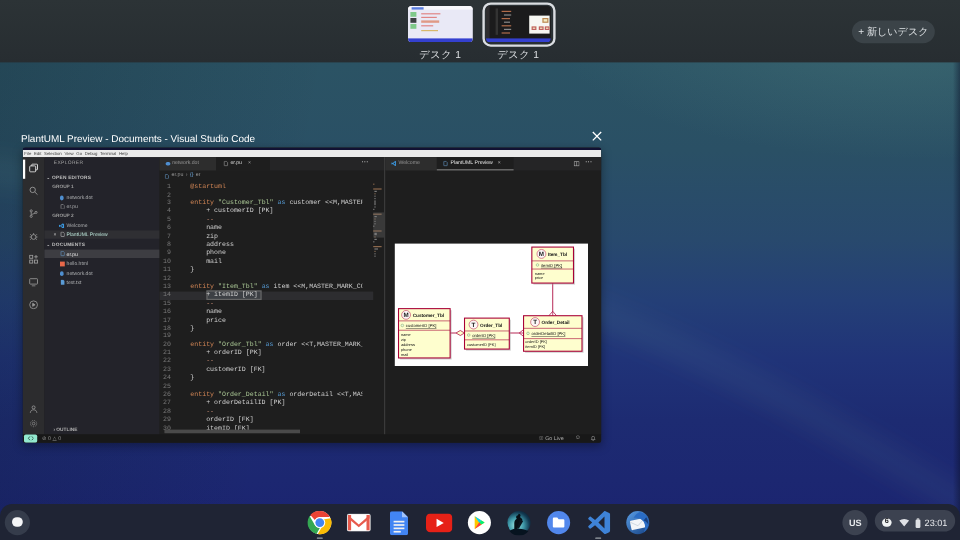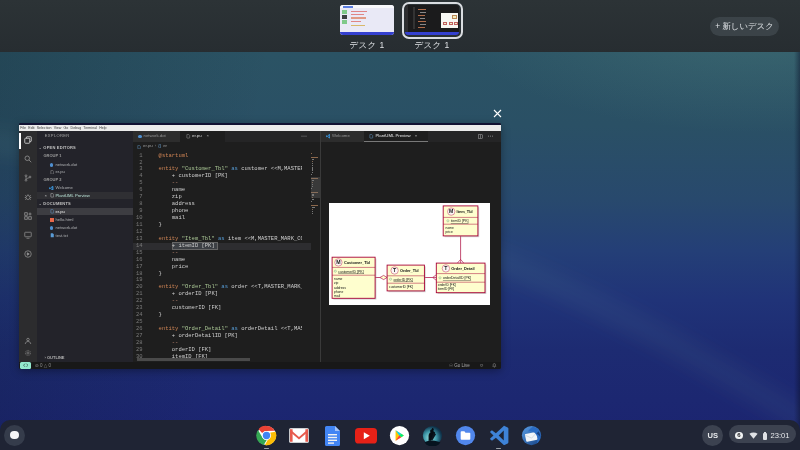--- a/index.html
+++ b/index.html
@@ -95,20 +95,21 @@
     <div class="abs" style="top:8px;left:36px;width:17px;height:15px;background:#f7f7f2;"></div>
     <div class="abs" style="top:9.5px;left:46.5px;width:5px;height:4px;background:#f3eec0;border:0.5px solid #b85;"></div>
     <div class="abs" style="top:16.5px;left:37.5px;width:4.5px;height:3.5px;background:#f3eec4;border:0.5px solid #c06060;"></div>
     <div class="abs" style="top:16.5px;left:44px;width:3.5px;height:3.5px;background:#f3eec4;border:0.5px solid #c06060;"></div>
     <div class="abs" style="top:16.5px;left:48.5px;width:4px;height:3.5px;background:#f3eec4;border:0.5px solid #c06060;"></div>
     <div class="abs" style="top:27px;left:0;width:54px;height:3px;background:#3440cf;"></div>
   </div>
   <div class="abs desklabel" style="left:405px;width:54px;">デスク 1</div>
   <div class="abs" id="newdesk">+ 新しいデスク</div>
 
+  <div class="abs" id="wintitle">PlantUML Preview - Documents - Visual Studio Code</div>
   <svg class="abs" style="left:492.5px;top:109px;" width="9" height="9" viewBox="0 0 9 9">
       <path d="M1 1l7 7M8 1L1 8" stroke="#ffffff" stroke-width="1.1"></path>
     </svg>
 
   <div class="abs" id="vswin">
     <div class="abs" id="vstopstrip"></div>
     <div class="abs" id="menubar"><span style="margin-left:1.3px;">File</span><span>Edit</span><span>Selection</span><span>View</span><span>Go</span><span>Debug</span><span>Terminal</span><span>Help</span></div>
     <div class="abs" id="activity">
       <div class="abs" style="top:1.5px;left:0;width:1.5px;height:16px;background:#fff;"></div>
       <svg class="abs" style="top:5px;left:4.5px;" width="8" height="8" viewBox="0 0 16 16" fill="none" stroke="#e7e7e7" stroke-width="1.5">

